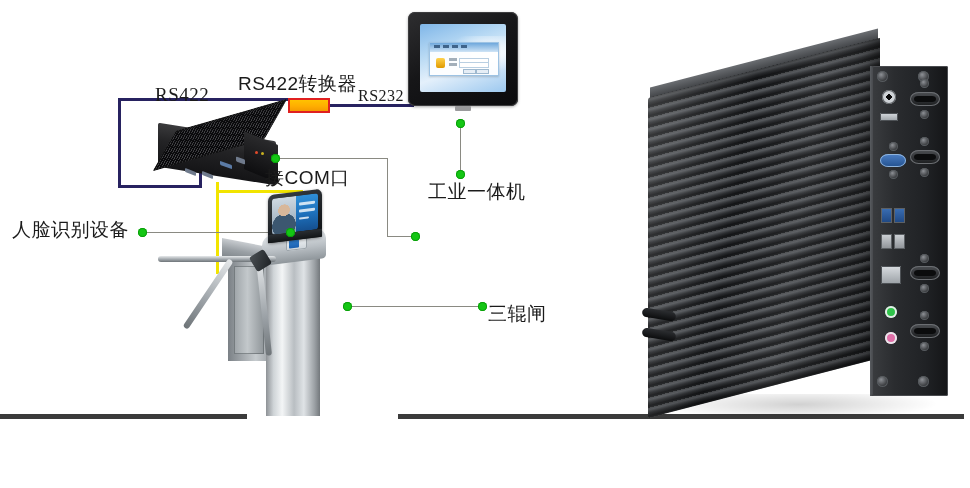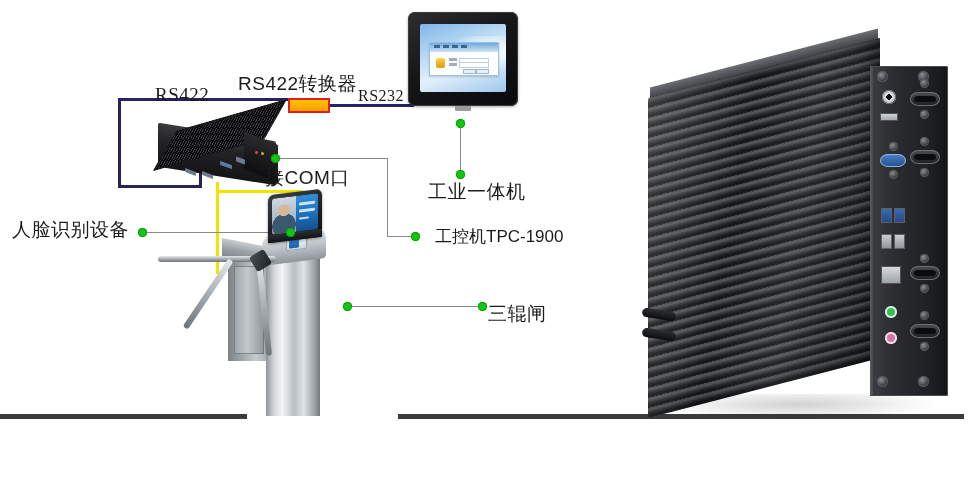--- a/index.html
+++ b/index.html
@@ -457,19 +457,18 @@
     <div class="bp-ant" style="left:-6px;top:272px;"></div>
     <div class="bp-shadow"></div>
   </div>
 
   <div class="lbl lbl-lat" style="left:155px;top:85px;">RS422</div>
   <div class="lbl lbl-cjk" style="left:238px;top:74px;">RS422转换器</div>
   <div class="lbl lbl-lat" style="left:358px;top:88px;font-size:16px;">RS232</div>
   <div class="lbl lbl-cjk" style="left:265px;top:168px;">接COM口</div>
   <div class="lbl lbl-cjk" style="left:12px;top:220px;">人脸识别设备</div>
   <div class="lbl lbl-cjk" style="left:428px;top:182px;">工业一体机</div>
-  <div class="lbl lbl-mix" style="left:435px;top:228px;">工控机TPC-1900</div>
   <div class="lbl lbl-cjk" style="left:488px;top:304px;">三辊闸</div>
 
   <div class="groundbar" style="left:0px;top:414px;width:247px;"></div>
   <div class="groundbar" style="left:398px;top:414px;width:566px;"></div>
 
 </div>
 
 </body></html>

